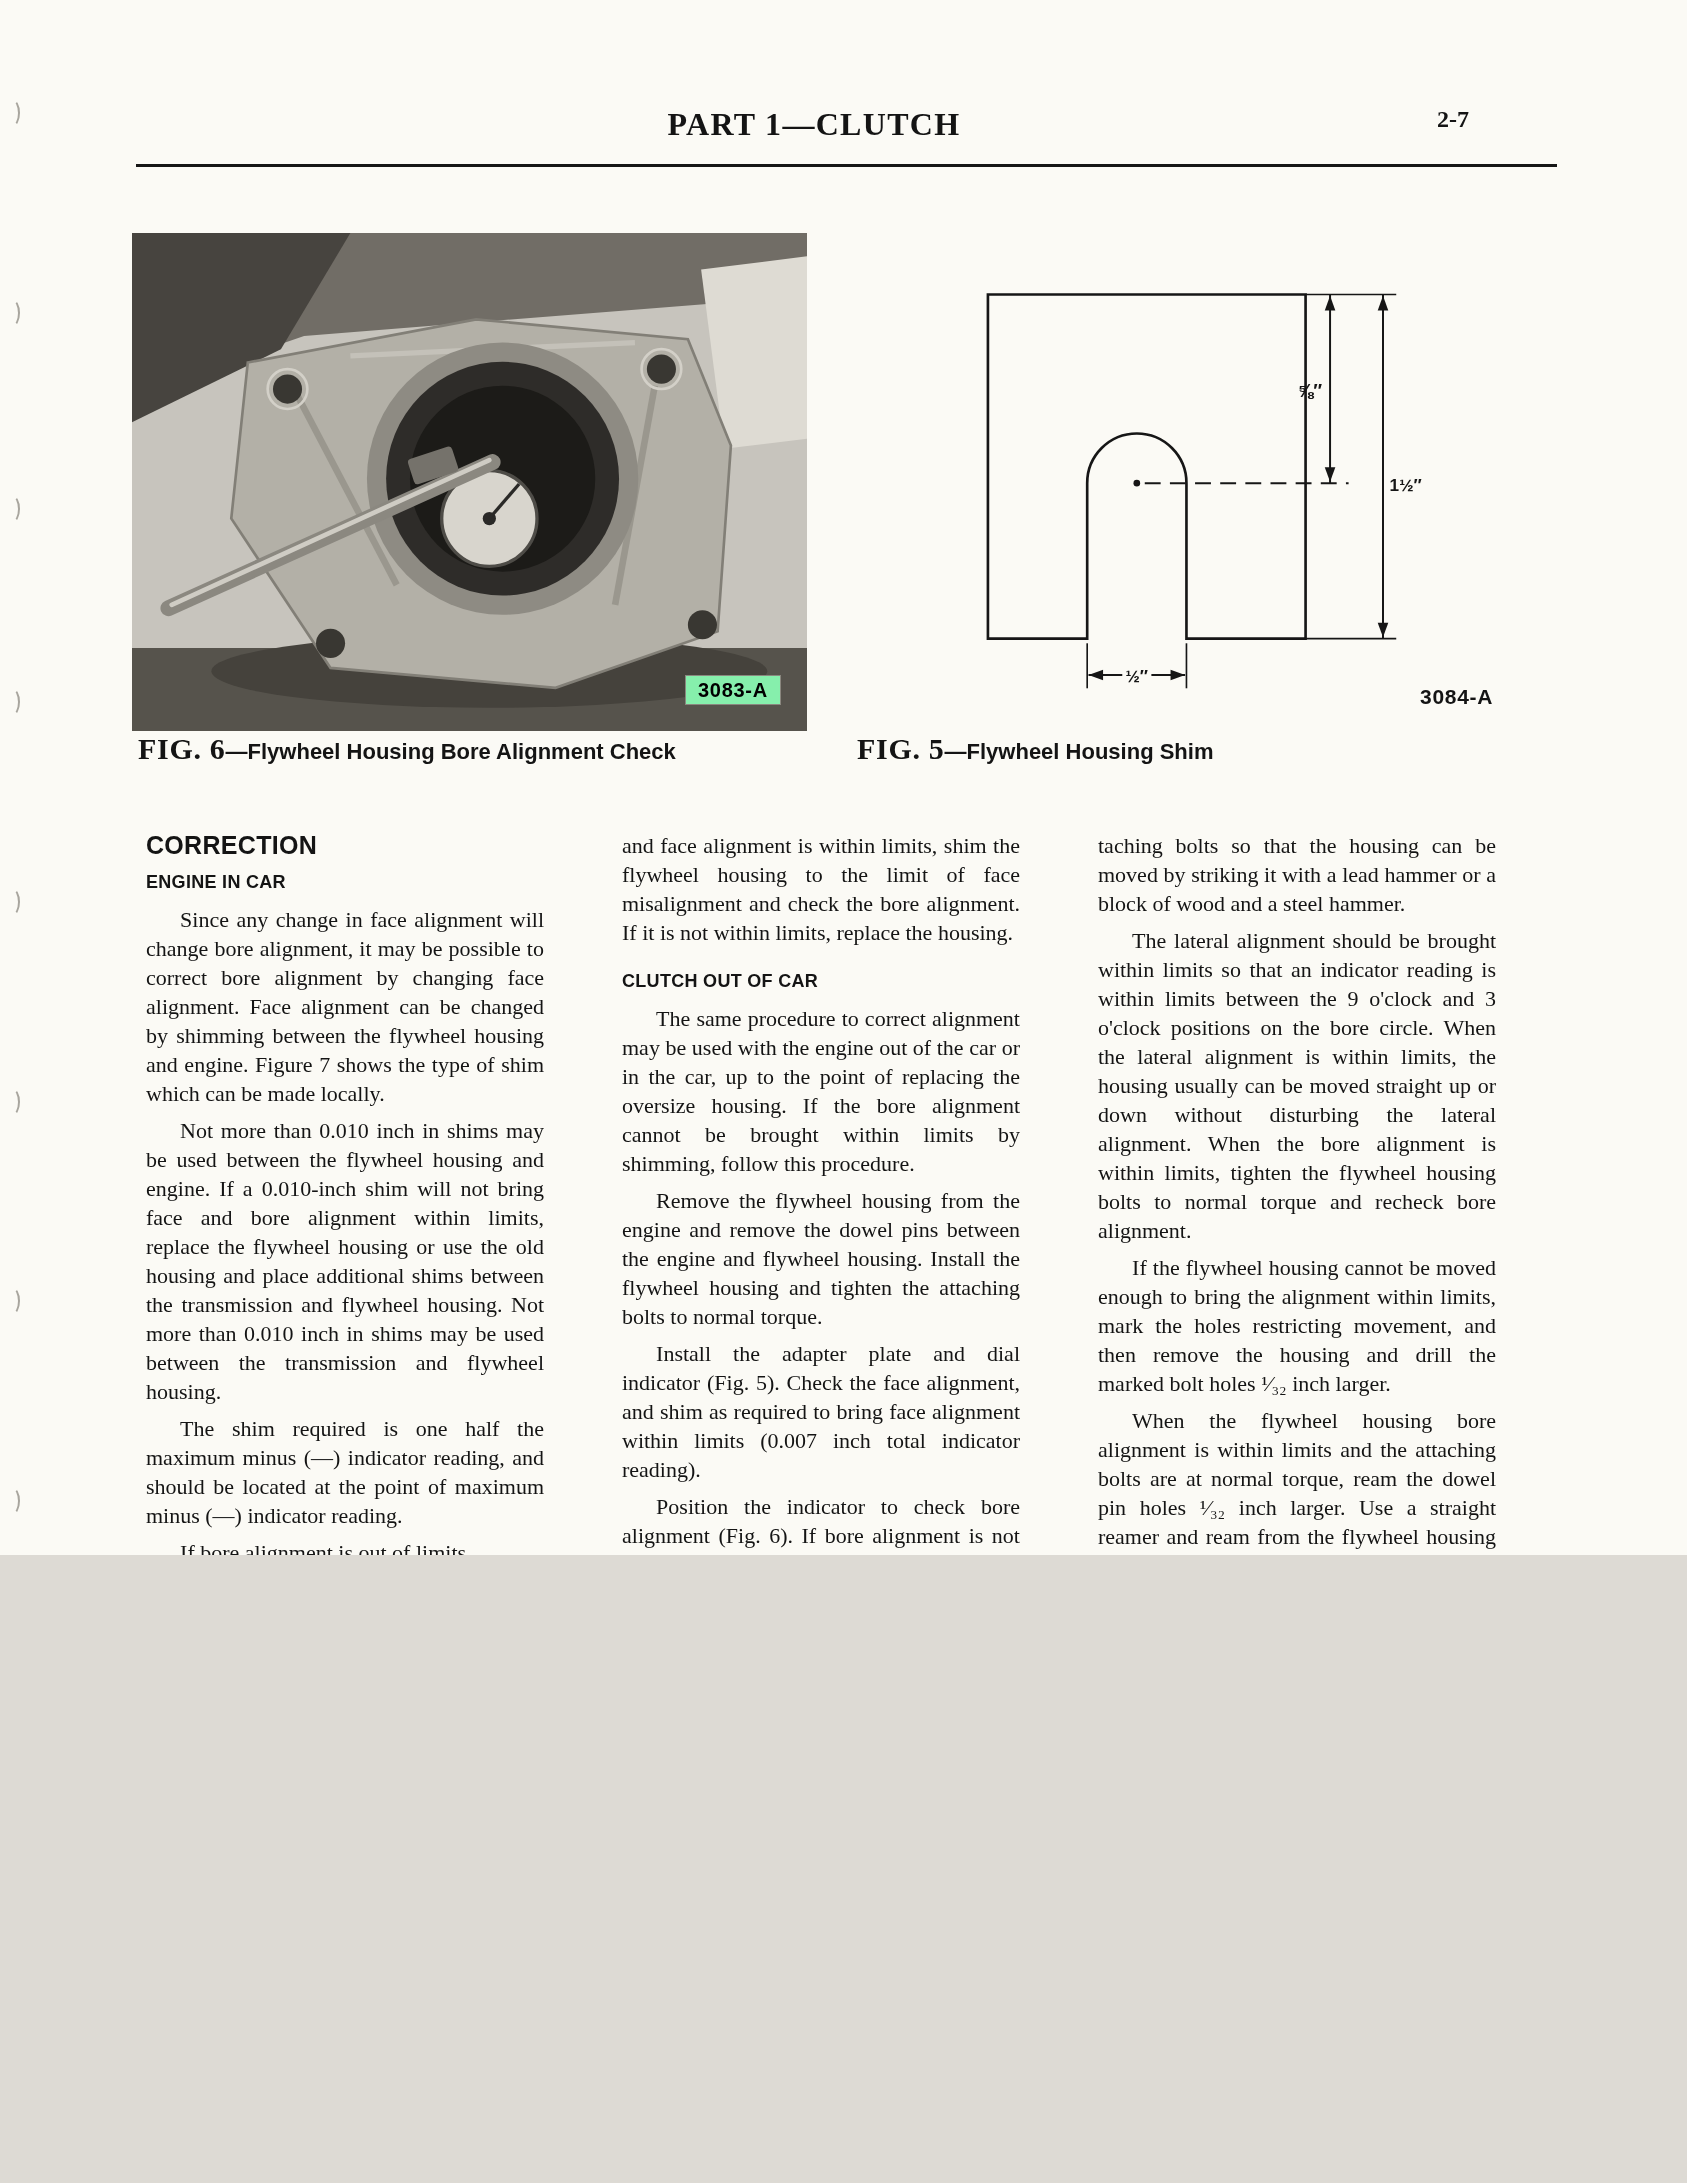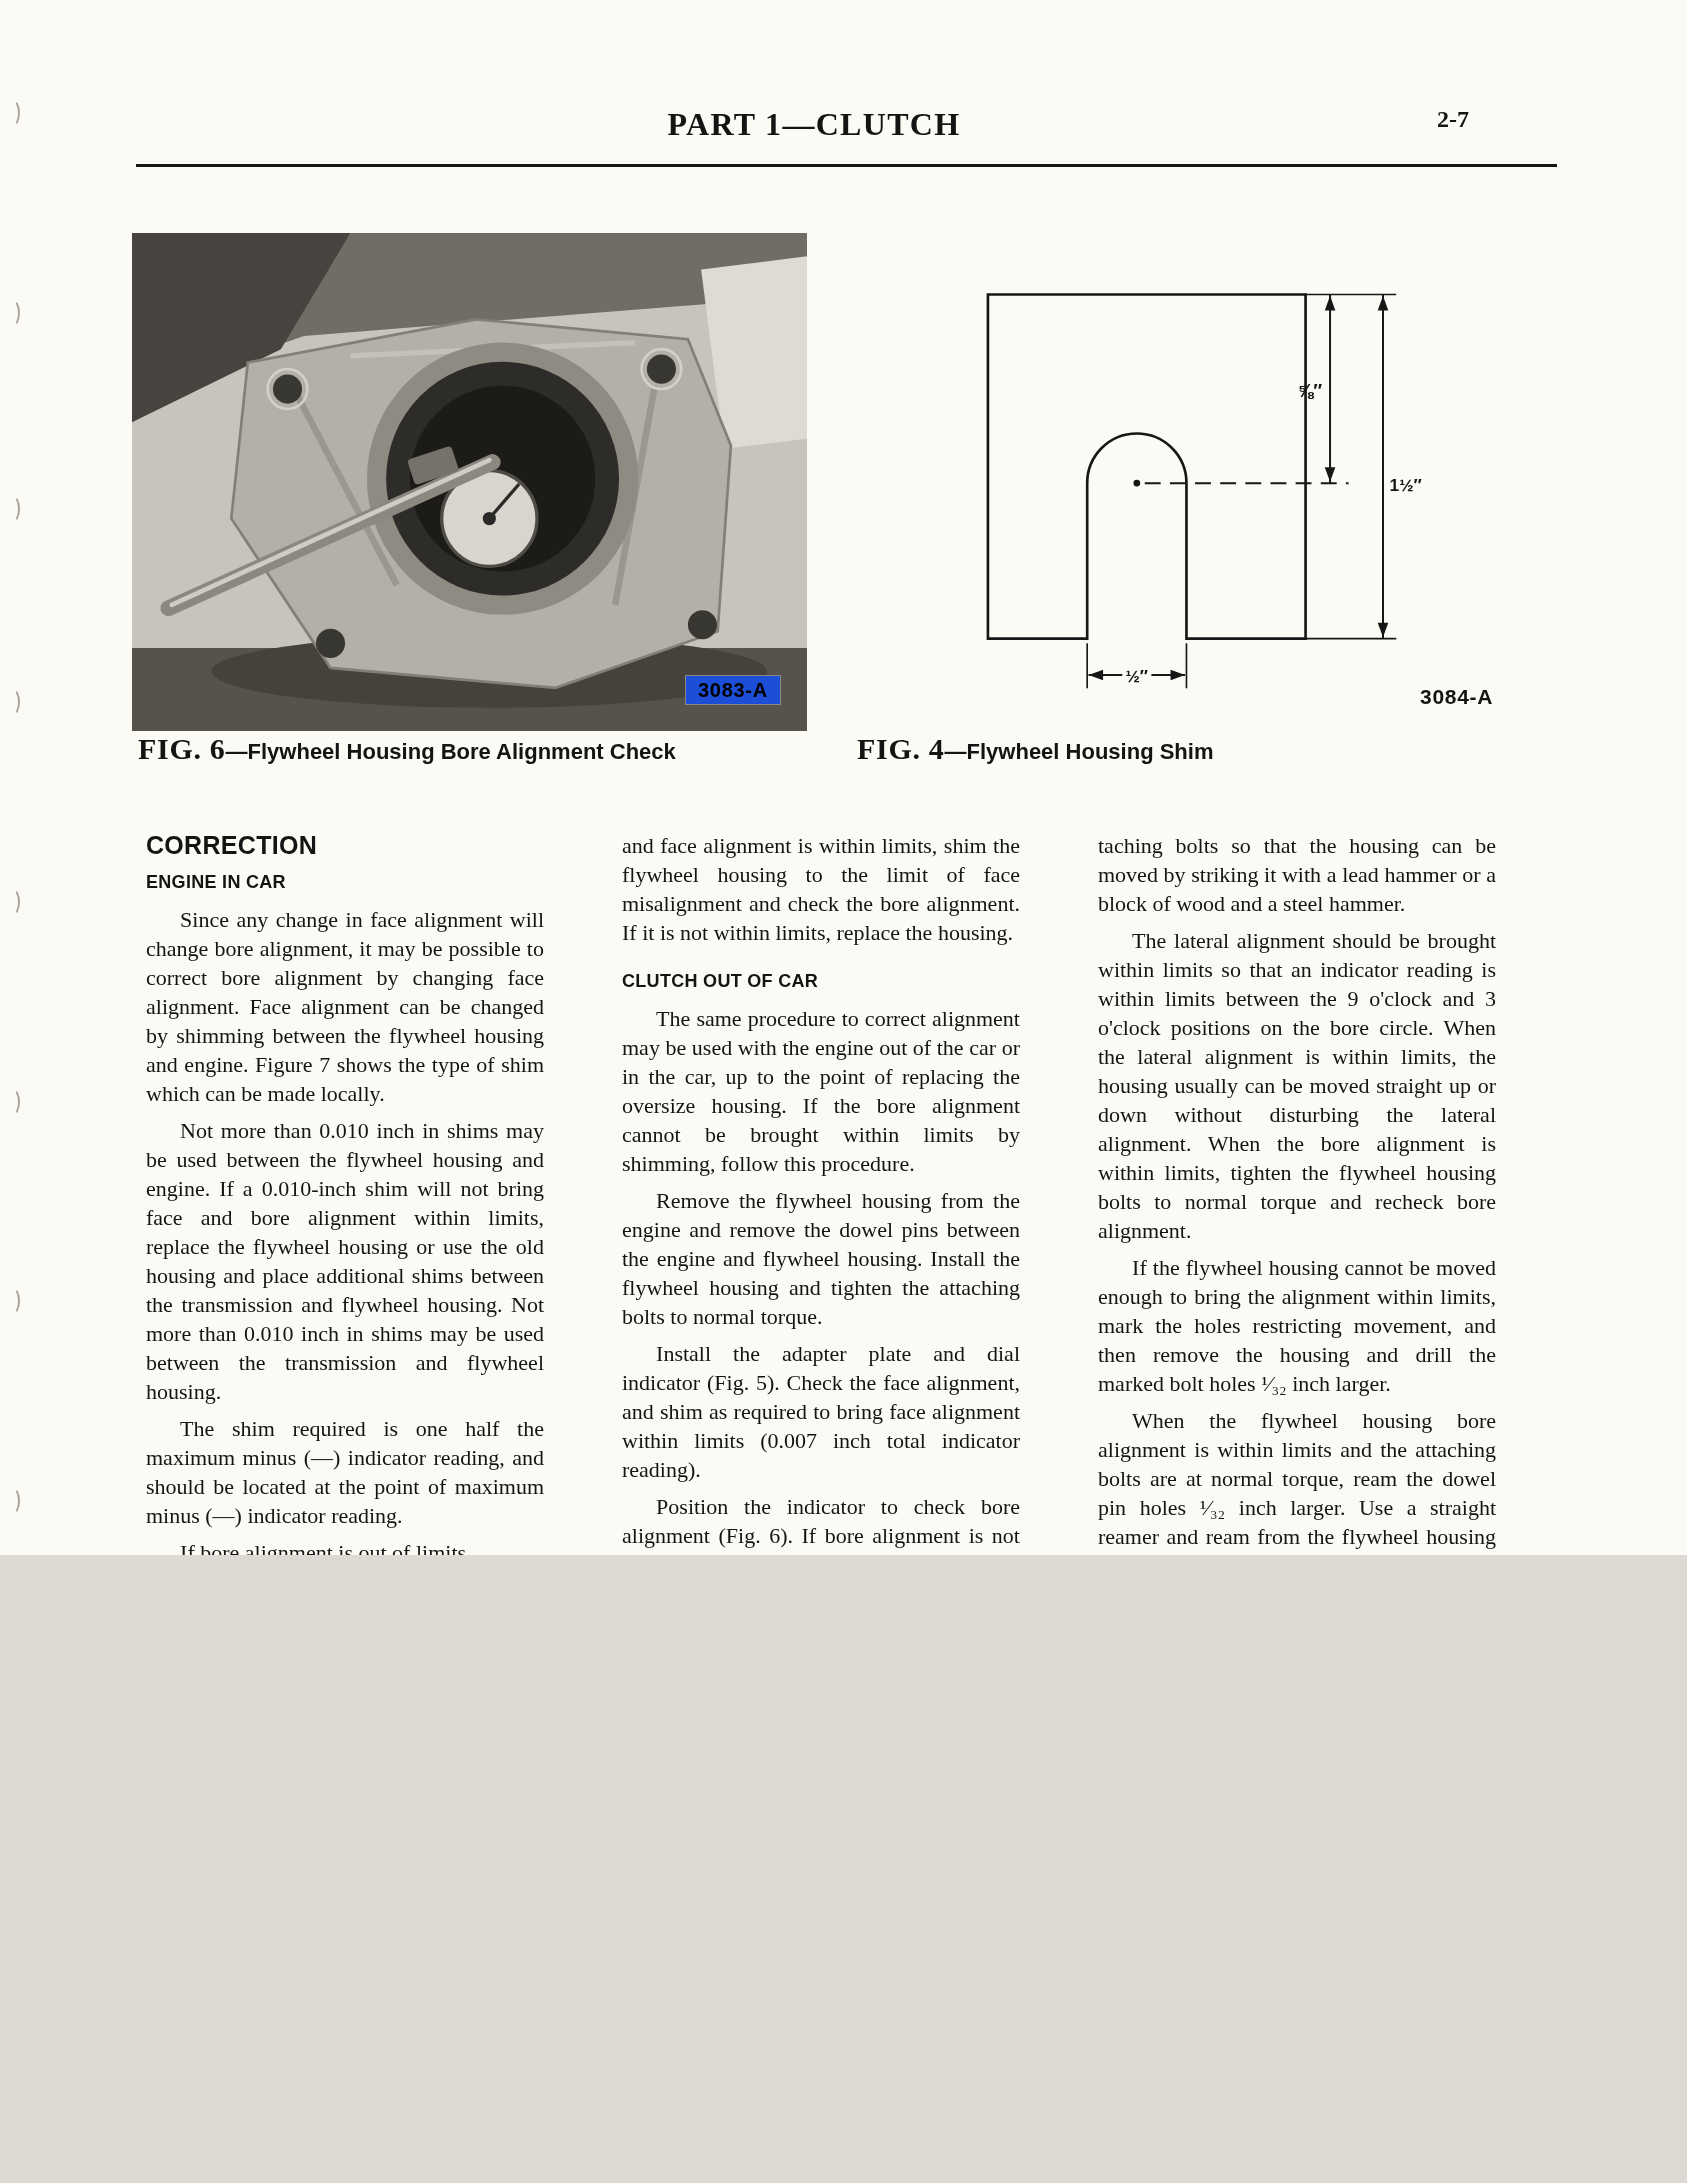--- a/index.html
+++ b/index.html
@@ -26,21 +26,21 @@
   .bind-mark{
     position:absolute; left:4px; width:12px; height:24px;
     border:2.6px solid transparent; border-right:2.6px solid #9a978f;
     border-radius:50%; opacity:.85;
   }
 
   
   .photo-fig{ position:absolute; left:132px; top:233px; width:675px; height:498px; }
   .photo-fig svg{ display:block; width:100%; height:100%; }
   .photo-code{
-    position:absolute; left:553px; top:442px; background:#1d4ed8; color:#000;
+    position:absolute; left:553px; top:442px; background:#86efac; color:#000;
     font-family:"Liberation Sans", sans-serif; font-weight:bold; font-size:20px;
     padding:2.6px 12px; border:1.3px solid #8a877f; letter-spacing:0.7px;
   }
 
   
   .shim-fig{ position:absolute; left:978px; top:278px; width:450px; height:450px; }
   .shim-fig svg{ display:block; width:100%; height:100%; }
   .shim-code{
     position:absolute; left:1420px; top:685px;
     font-family:"Liberation Sans", sans-serif; font-weight:bold; font-size:21px; letter-spacing:0.7px;
@@ -161,21 +161,21 @@
       <polygon points="313,600 291,592 291,608" fill="#161616"></polygon>
       <text x="240" y="610" text-anchor="middle" font-family="Liberation Sans, sans-serif" font-size="26" font-weight="bold" fill="#161616">½″</text>
     </svg>
   </div>
   <div class="shim-code">3084-A</div>
 
   <div class="caption fig6">
     <span class="fig-label">FIG. 6</span><span class="caption-text">—Flywheel Housing Bore Alignment Check</span>
   </div>
   <div class="caption fig7">
-    <span class="fig-label">FIG. 4</span><span class="caption-text">—Flywheel Housing Shim</span>
+    <span class="fig-label">FIG. 5</span><span class="caption-text">—Flywheel Housing Shim</span>
   </div>
 
   <div class="columns">
 
     <div class="col">
       <p class="heading">CORRECTION</p>
       <p class="subheading">ENGINE IN CAR</p>
       <p class="para">Since any change in face alignment will change bore alignment, it may be possible to correct bore alignment by changing face alignment. Face alignment can be changed by shimming between the flywheel housing and engine. Figure 7 shows the type of shim which can be made locally.</p>
       <p class="para">Not more than 0.010 inch in shims may be used between the flywheel housing and engine. If a 0.010-inch shim will not bring face and bore alignment within limits, replace the flywheel housing or use the old housing and place additional shims between the transmission and flywheel housing. Not more than 0.010 inch in shims may be used between the transmission and flywheel housing.</p>
       <p class="para">The shim required is one half the maximum minus (—) indicator reading, and should be located at the point of maximum minus (—) indicator reading.</p>

